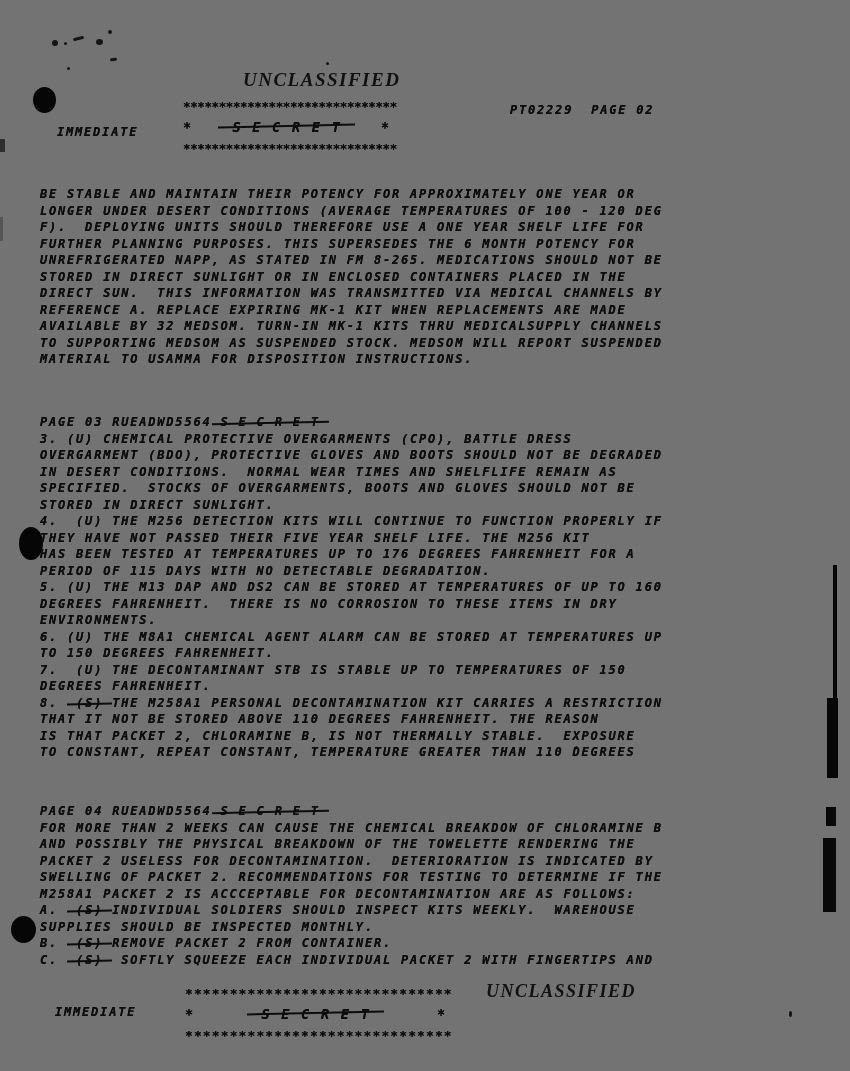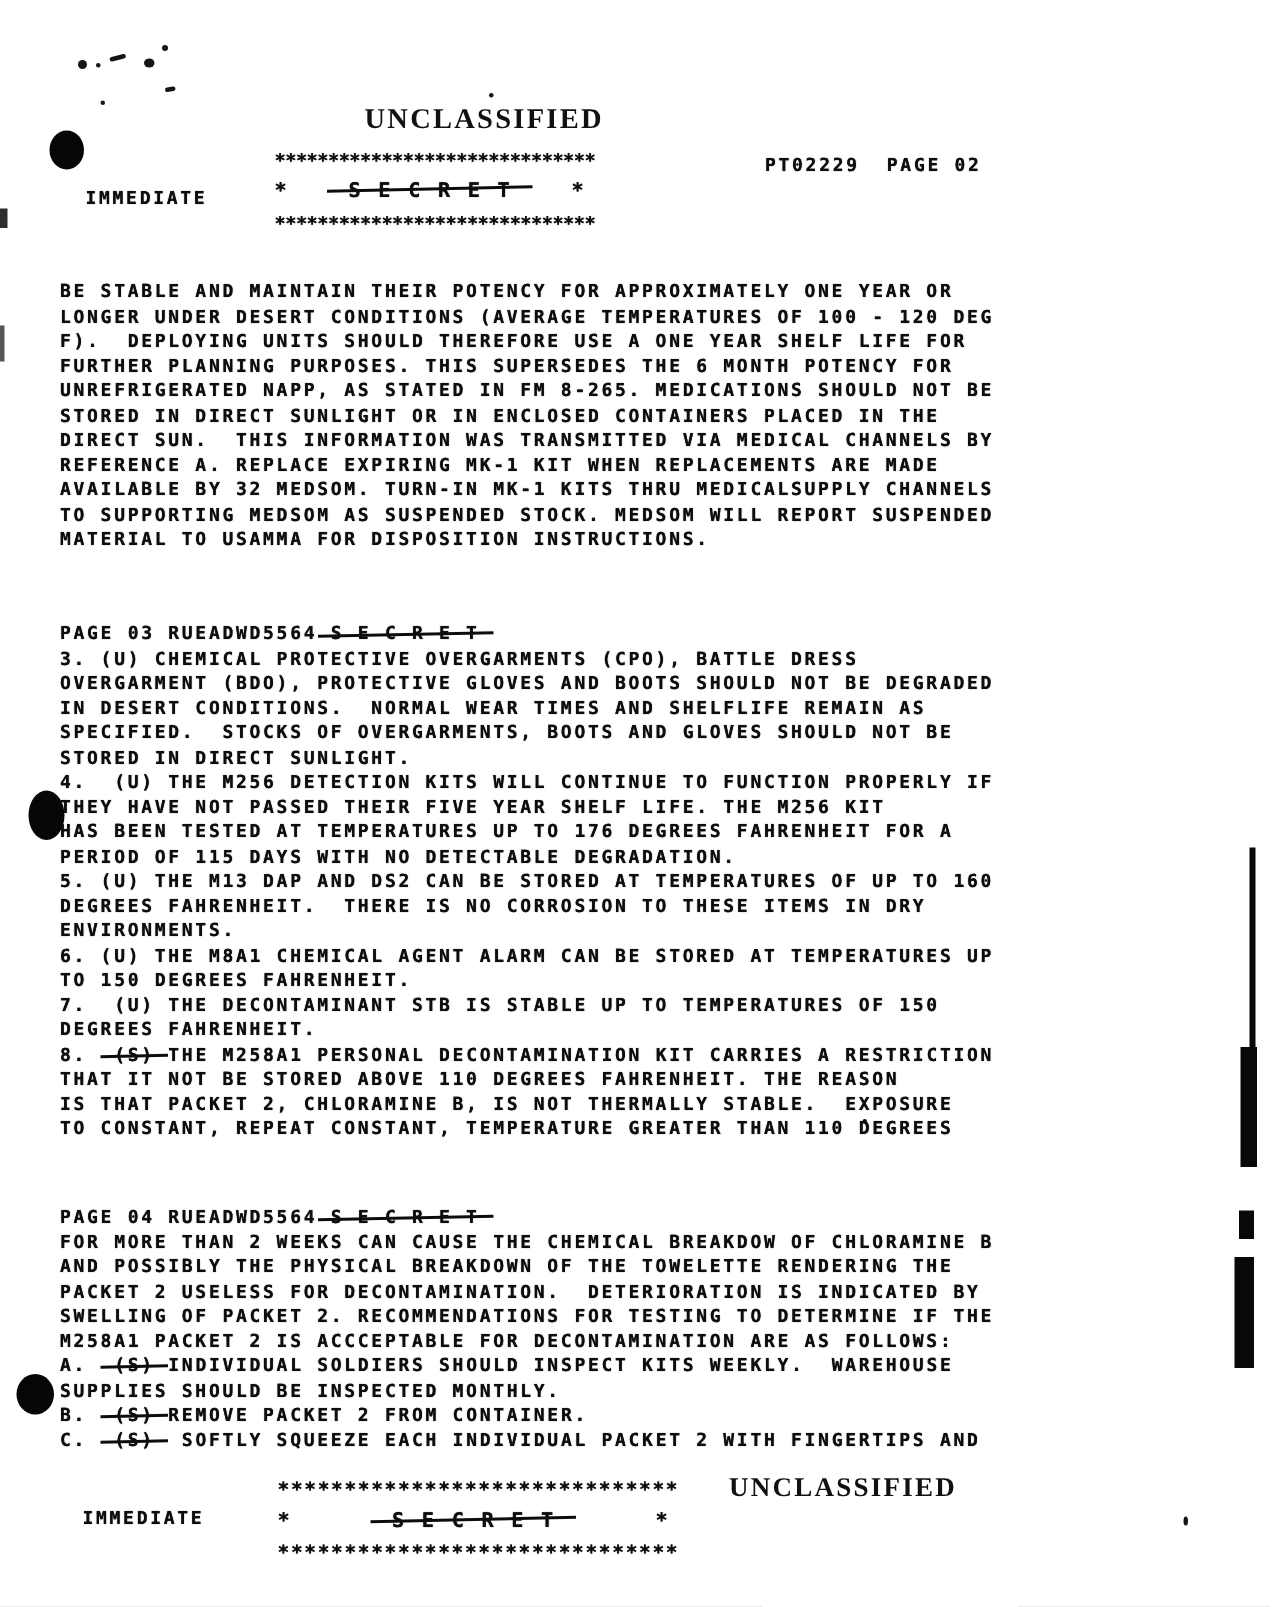--- a/index.html
+++ b/index.html
@@ -1,19 +1,19 @@
 <!DOCTYPE html>
 <html><head>
 <meta charset="utf-8">
 <style>
   html,body{margin:0;padding:0;background:#ddd;}
   .page{
     position:relative;width:850px;height:1071px;margin:0 auto;
-    background:#ffffff;overflow:hidden;
-    font-family:"DejaVu Sans Mono",monospace;color:#0d0d0d;
+    background:#737373;overflow:hidden;
+    font-family:"DejaVu Sans Mono",monospace;color:#0d0d0d;font-style:italic;
   }
   
   .txtblock{
     position:absolute;
     font-size:12px;line-height:16.5px;letter-spacing:1.8px;
     font-weight:bold;white-space:pre;
     text-shadow:0 0 0.6px currentColor;
   }
   .tline{white-space:pre;}
   .strike{position:relative;display:inline-block;}

